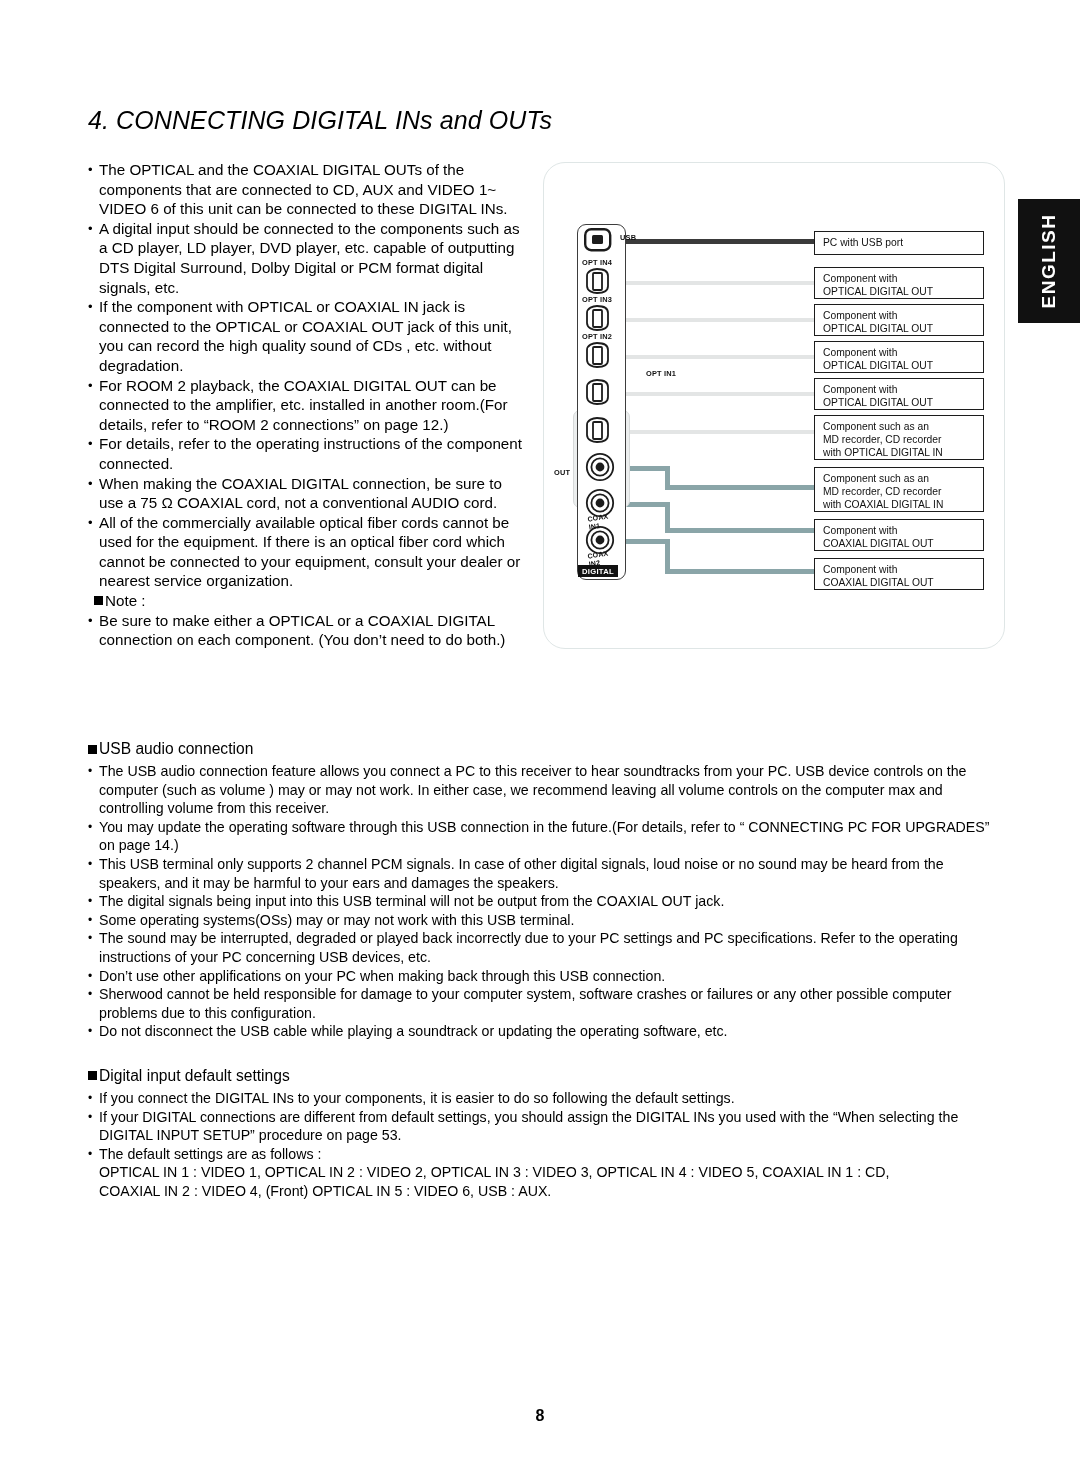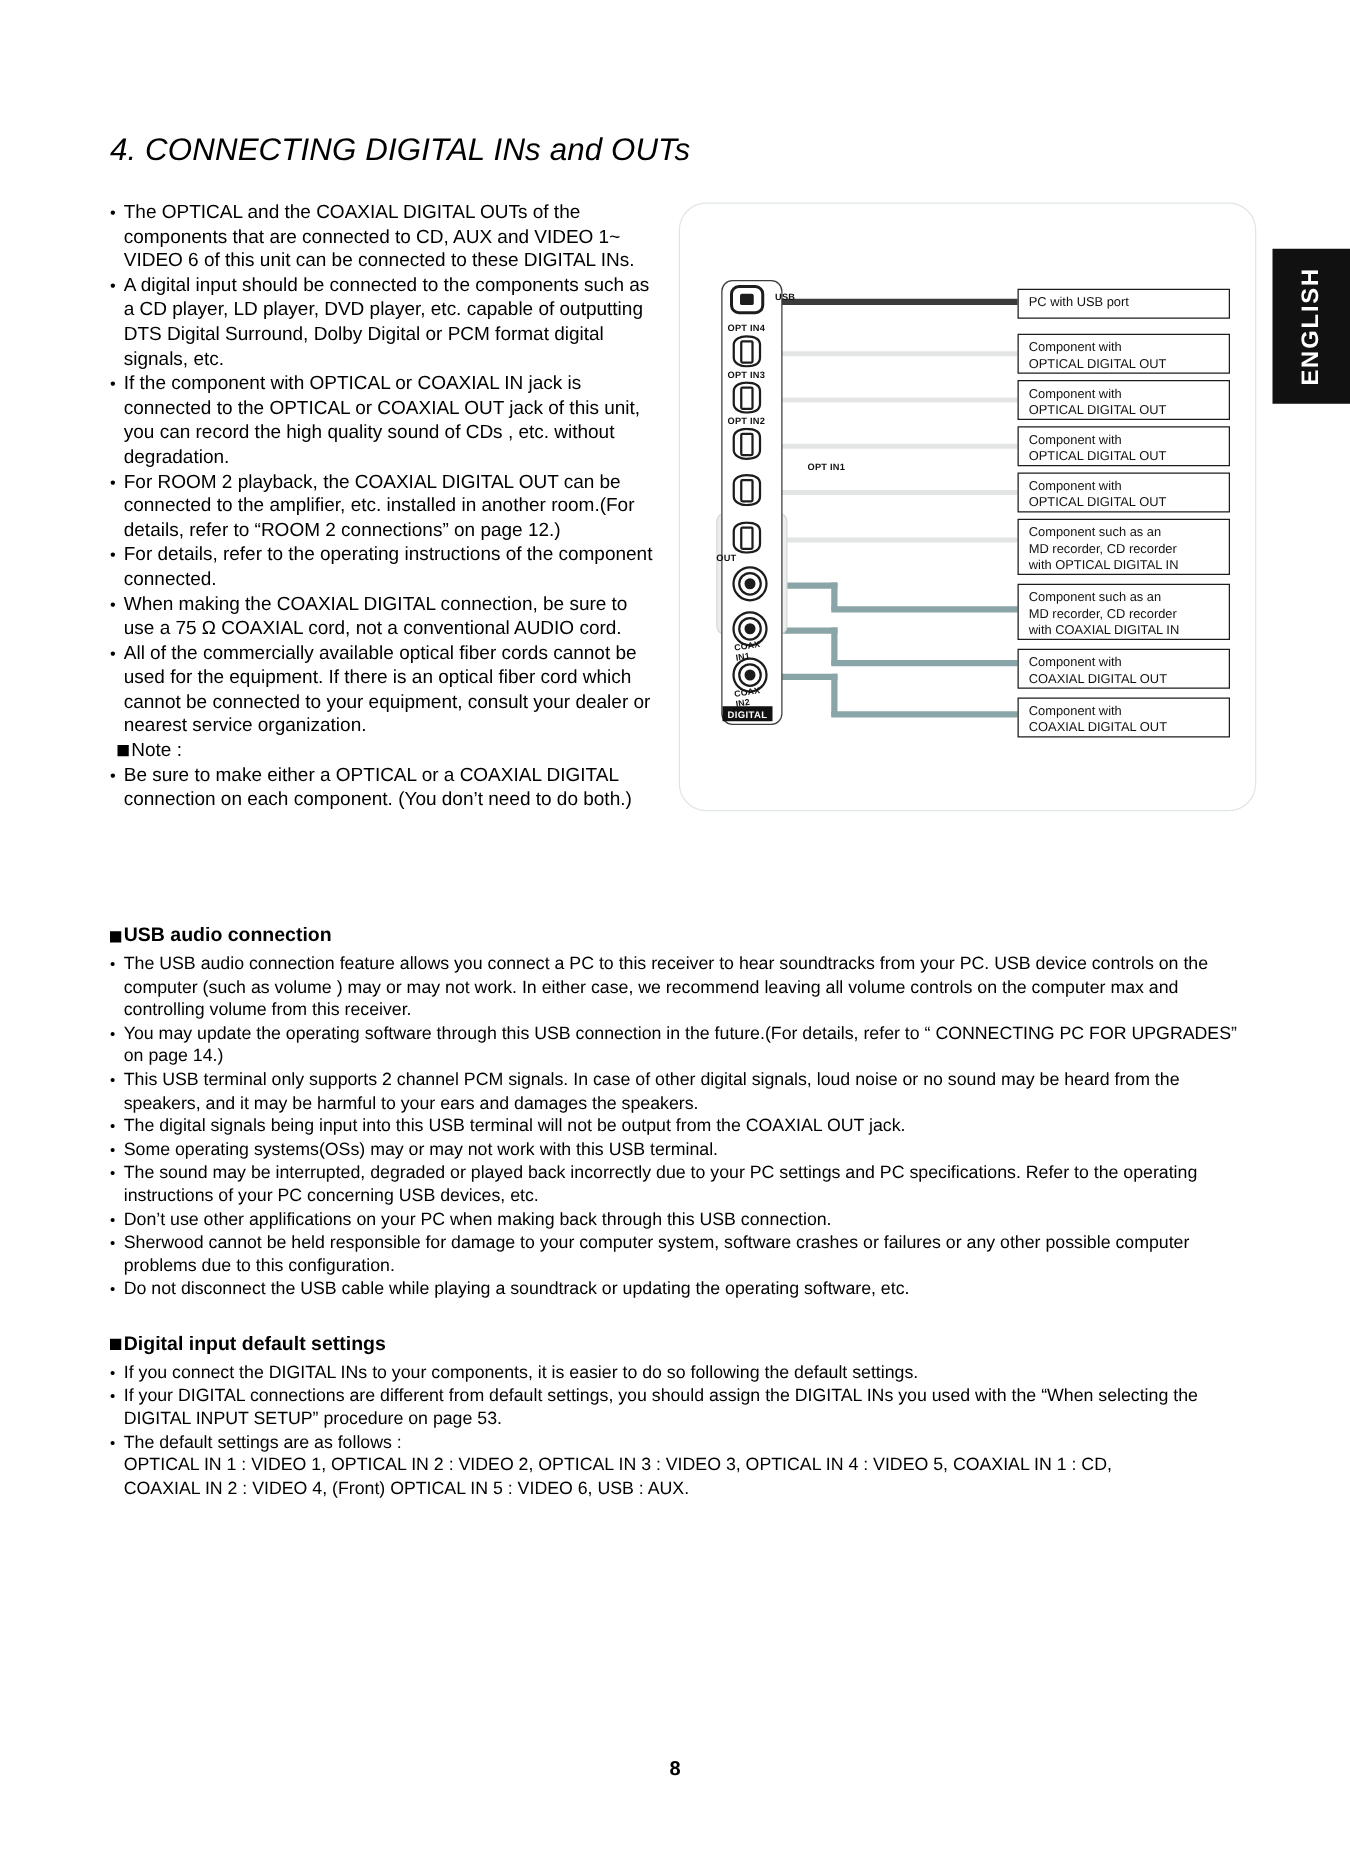--- a/index.html
+++ b/index.html
@@ -162,21 +162,21 @@
   
   .body-col {
     position: absolute;
     left: 88px; top: 740px;
     width: 920px;
   }
   .sec-head {
     display: flex;
     align-items: center;
     font-size: 15.6px;
-    font-weight: bold;
+    font-weight: normal;
     margin-bottom: 4px;
   }
   .sec-head .sq { margin-top: 0px; }
   .wbullet {
     display: flex;
     font-size: 14.2px;
     line-height: 18.6px;
   }
   .wbullet .dot {
     width: 11px; flex: 0 0 11px;
@@ -310,21 +310,21 @@
 <svg class="conn" style="left:584px; top:379px;" width="32" height="26" viewBox="0 0 32 26">
   <path d="M3 8 C3 3 9 1 13 1 C19 1 24 3 24 8 L24 18 C24 23 19 25 13 25 C9 25 3 23 3 18 Z" fill="#fff" stroke="#1c1c1c" stroke-width="1.8"></path>
   <rect x="9" y="5" width="9" height="17" rx="1" fill="#fff" stroke="#1c1c1c" stroke-width="1.8"></rect>
 </svg>
 <div class="conn-label" style="left:606px; top:369px;margin-left:40px;">OPT IN1</div>
 
 <svg class="conn" style="left:584px; top:417px;" width="32" height="26" viewBox="0 0 32 26">
   <path d="M3 8 C3 3 9 1 13 1 C19 1 24 3 24 8 L24 18 C24 23 19 25 13 25 C9 25 3 23 3 18 Z" fill="#fff" stroke="#1c1c1c" stroke-width="1.8"></path>
   <rect x="9" y="5" width="9" height="17" rx="1" fill="#fff" stroke="#1c1c1c" stroke-width="1.8"></rect>
 </svg>
-<div class="conn-label" style="left:554px; top:442px;margin-left:19px;">OUT</div>
+<div class="conn-label" style="left:554px; top:468px;">OUT</div>
 
 <svg class="conn" style="left:585px; top:452px;" width="30" height="30" viewBox="0 0 30 30">
   <circle cx="15" cy="15" r="13.2" fill="#fff" stroke="#1c1c1c" stroke-width="1.8"></circle>
   <circle cx="15" cy="15" r="8.6" fill="#fff" stroke="#1c1c1c" stroke-width="1.8"></circle>
   <circle cx="15" cy="15" r="4.4" fill="#1c1c1c"></circle>
 </svg>
 
 <svg class="conn" style="left:585px; top:488px;" width="30" height="30" viewBox="0 0 30 30">
   <circle cx="15" cy="15" r="13.2" fill="#fff" stroke="#1c1c1c" stroke-width="1.8"></circle>
   <circle cx="15" cy="15" r="8.6" fill="#fff" stroke="#1c1c1c" stroke-width="1.8"></circle>

